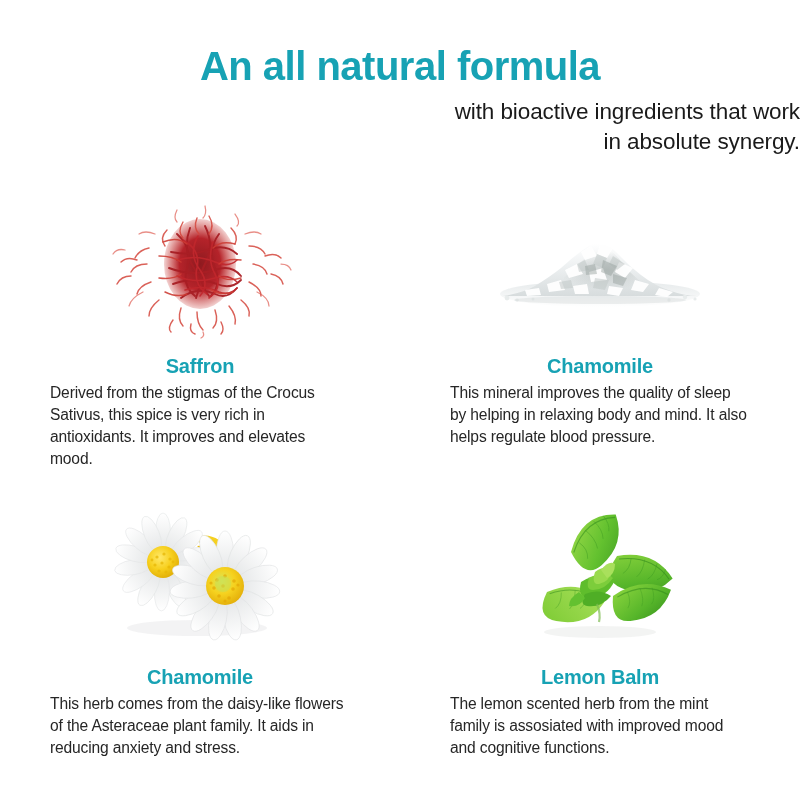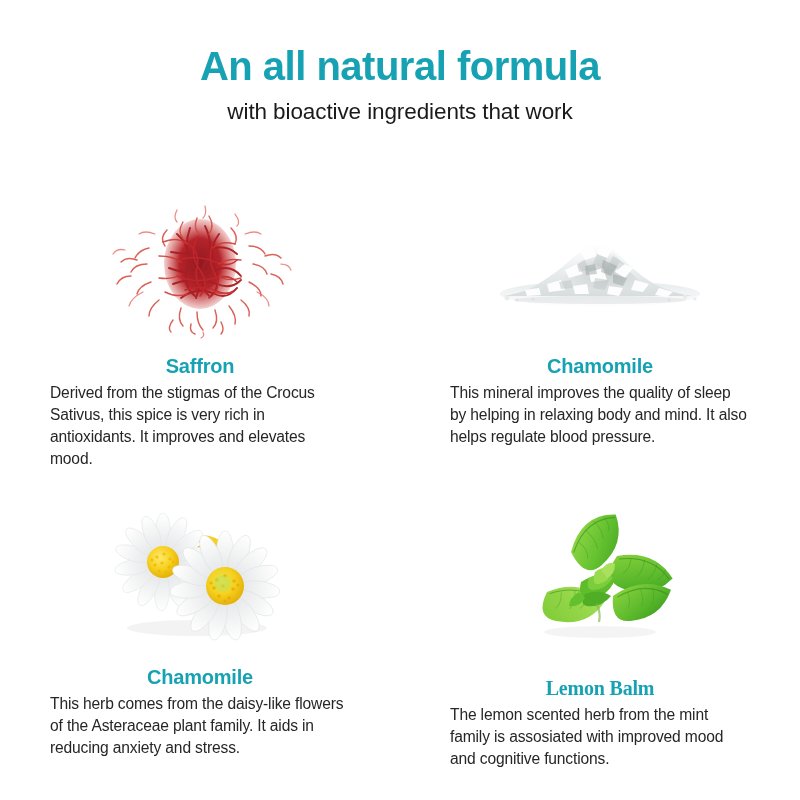--- a/index.html
+++ b/index.html
@@ -39,20 +39,21 @@
     line-height: 1.12;
     margin: 0;
   }
   .subheadline {
     margin: 8px 0 0 0;
     font-size: 22.5px;
     font-weight: 400;
     color: #1a1a1a;
     line-height: 1.33;
     letter-spacing: -0.1px;
+    text-align: right;
   }
   .subheadline .sub-line {
     display: block;
   }
 
   
   .grid {
     position: absolute;
     top: 180px;
     left: 0;
@@ -92,33 +93,34 @@
   }
 
   
   .cell-saffron .art      { margin-top: 10px; }
   .cell-magnesium .art    { margin-top: 10px; }
   .cell-saffron .ing-name { margin-top: 14px; }
   .cell-magnesium .ing-name { margin-top: 14px; }
   .cell-chamomile .art    { margin-top: 20px; }
   .cell-lemonbalm .art    { margin-top: 20px; }
   .cell-chamomile .ing-name { margin-top: 15px; }
-  .cell-lemonbalm .ing-name { margin-top: 26px; font-family: Liberation Serif, serif; }
+  .cell-lemonbalm .ing-name { margin-top: 15px; }
 
   .art svg { display: block; width: 100%; height: 100%; }
 </style>
 </head>
 <body>
 
 <div class="page">
 
   <div class="header">
     <h1 class="headline">An all natural formula</h1>
     <p class="subheadline">
       <span class="sub-line">with bioactive ingredients that work</span>
+      <span class="sub-line">in absolute synergy.</span>
     </p>
   </div>
 
   <div class="grid">
 
     <div class="cell cell-saffron">
       <div class="art">
         <svg viewBox="0 0 230 150" xmlns="http://www.w3.org/2000/svg" aria-hidden="true">
           <defs>
             <radialGradient id="saffCore" cx="50%" cy="50%" r="52%">

